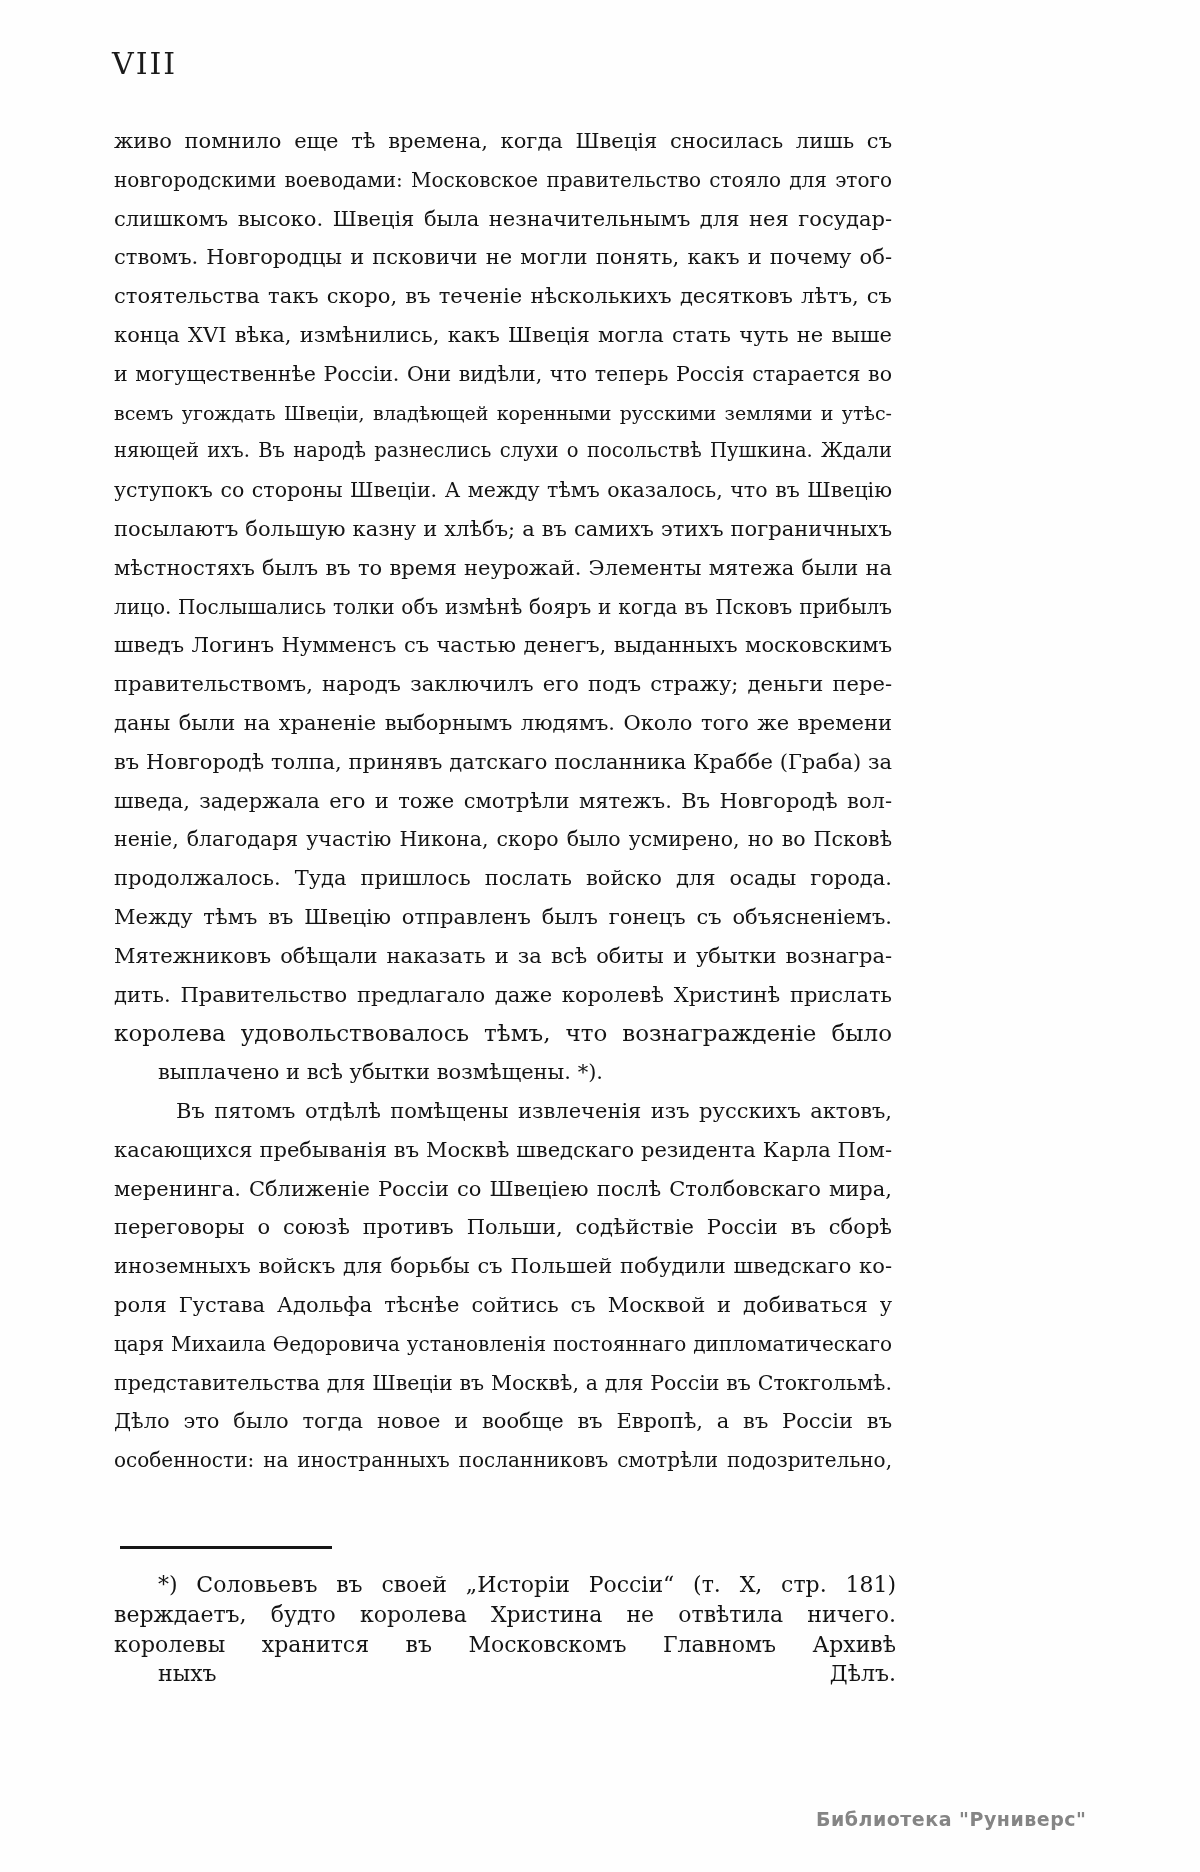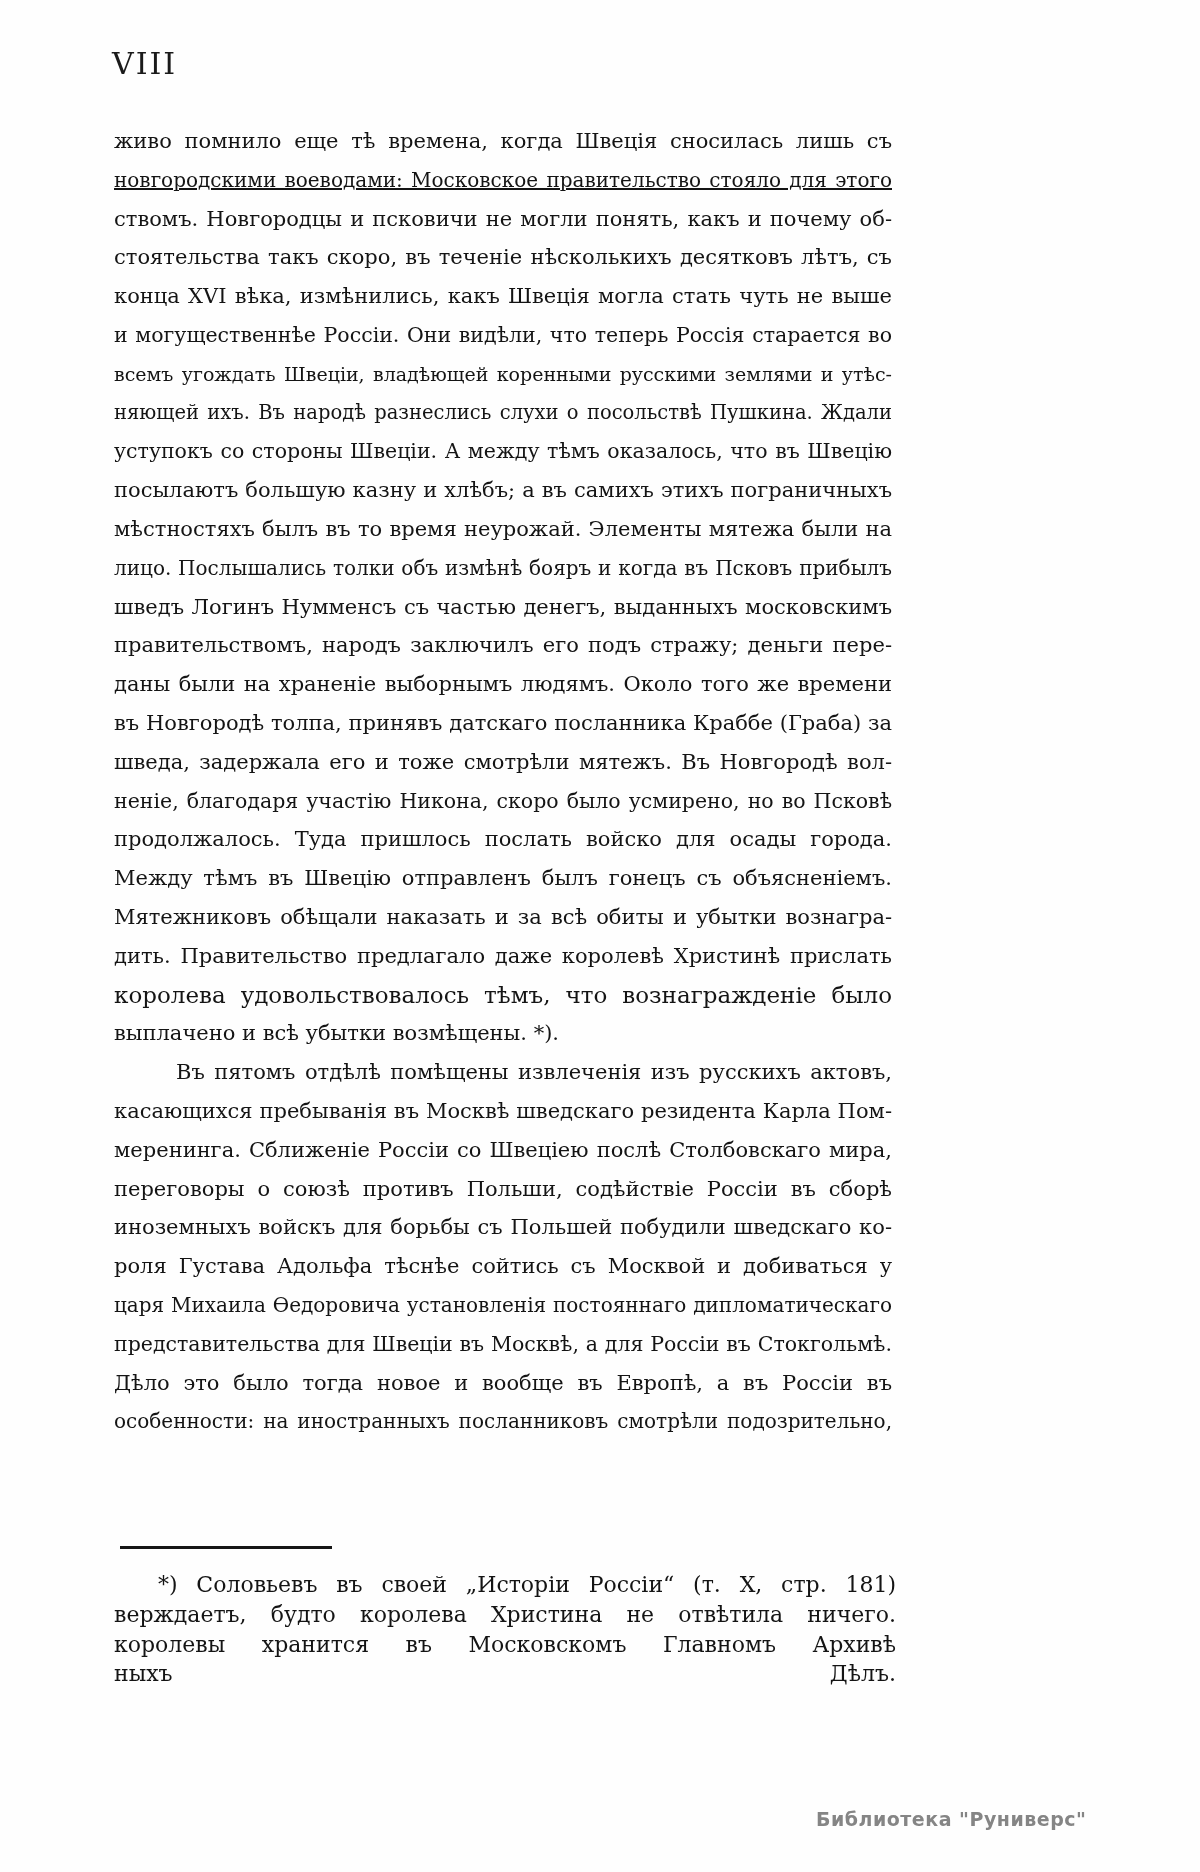--- a/index.html
+++ b/index.html
@@ -29,21 +29,21 @@
     font-size: 21px;
   }
   .main-text .line {
     height: 38.8px;
     line-height: 38.8px;
     overflow: hidden;
     text-align: justify;
     text-align-last: justify;
     white-space: normal;
   }
-  .line.no-just { text-align-last: left; }
+  .line.no-just { text-align-last: left; margin-left: 44px; }
   .line.indent  { text-indent: 62px; }
   .footnote-rule {
     position: absolute;
     left: 120px;
     top: 1546px;
     width: 212px;
     height: 3px;
     background: #161616;
   }
   .footnote {
@@ -73,21 +73,22 @@
   }
 </style>
 </head>
 <body>
 
 <div class="book-page">
   <div class="page-number">VIII</div>
 
   <div class="main-text">
       <div class="line">живо помнило еще тѣ времена, когда Швеція сносилась лишь съ</div>
-      <div class="line" style="font-size: 20px; text-decoration: underline;">новгородскими воеводами: Московское правительство стояло для этого</div>
+      <div class="line" style="font-size: 20px;">новгородскими воеводами: Московское правительство стояло для этого</div>
+      <div class="line">слишкомъ высоко. Швеція была незначительнымъ для нея государ-</div>
       <div class="line">ствомъ. Новгородцы и псковичи не могли понять, какъ и почему об-</div>
       <div class="line">стоятельства такъ скоро, въ теченіе нѣсколькихъ десятковъ лѣтъ, съ</div>
       <div class="line">конца XVI вѣка, измѣнились, какъ Швеція могла стать чуть не выше</div>
       <div class="line" style="font-size: 20.5px;">и могущественнѣе Россіи. Они видѣли, что теперь Россія старается во</div>
       <div class="line" style="font-size: 19px;">всемъ угождать Швеціи, владѣющей коренными русскими землями и утѣс-</div>
       <div class="line" style="font-size: 19.5px;">няющей ихъ. Въ народѣ разнеслись слухи о посольствѣ Пушкина. Ждали</div>
       <div class="line" style="font-size: 20.5px;">уступокъ со стороны Швеціи. А между тѣмъ оказалось, что въ Швецію</div>
       <div class="line">посылаютъ большую казну и хлѣбъ; а въ самихъ этихъ пограничныхъ</div>
       <div class="line">мѣстностяхъ былъ въ то время неурожай. Элементы мятежа были на</div>
       <div class="line" style="font-size: 20px;">лицо. Послышались толки объ измѣнѣ бояръ и когда въ Псковъ прибылъ</div>

